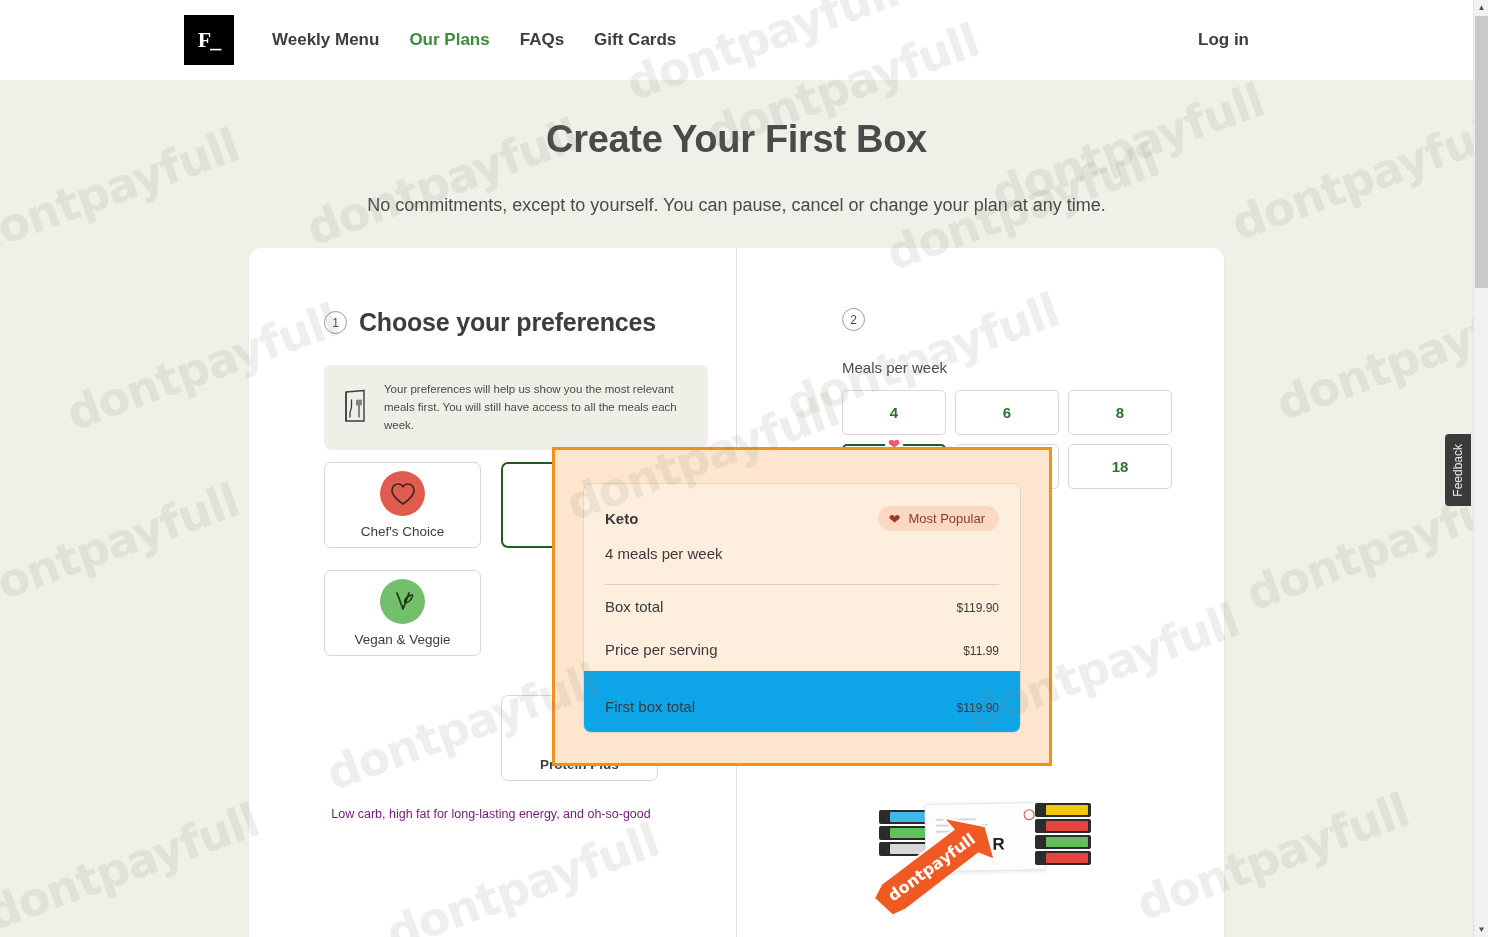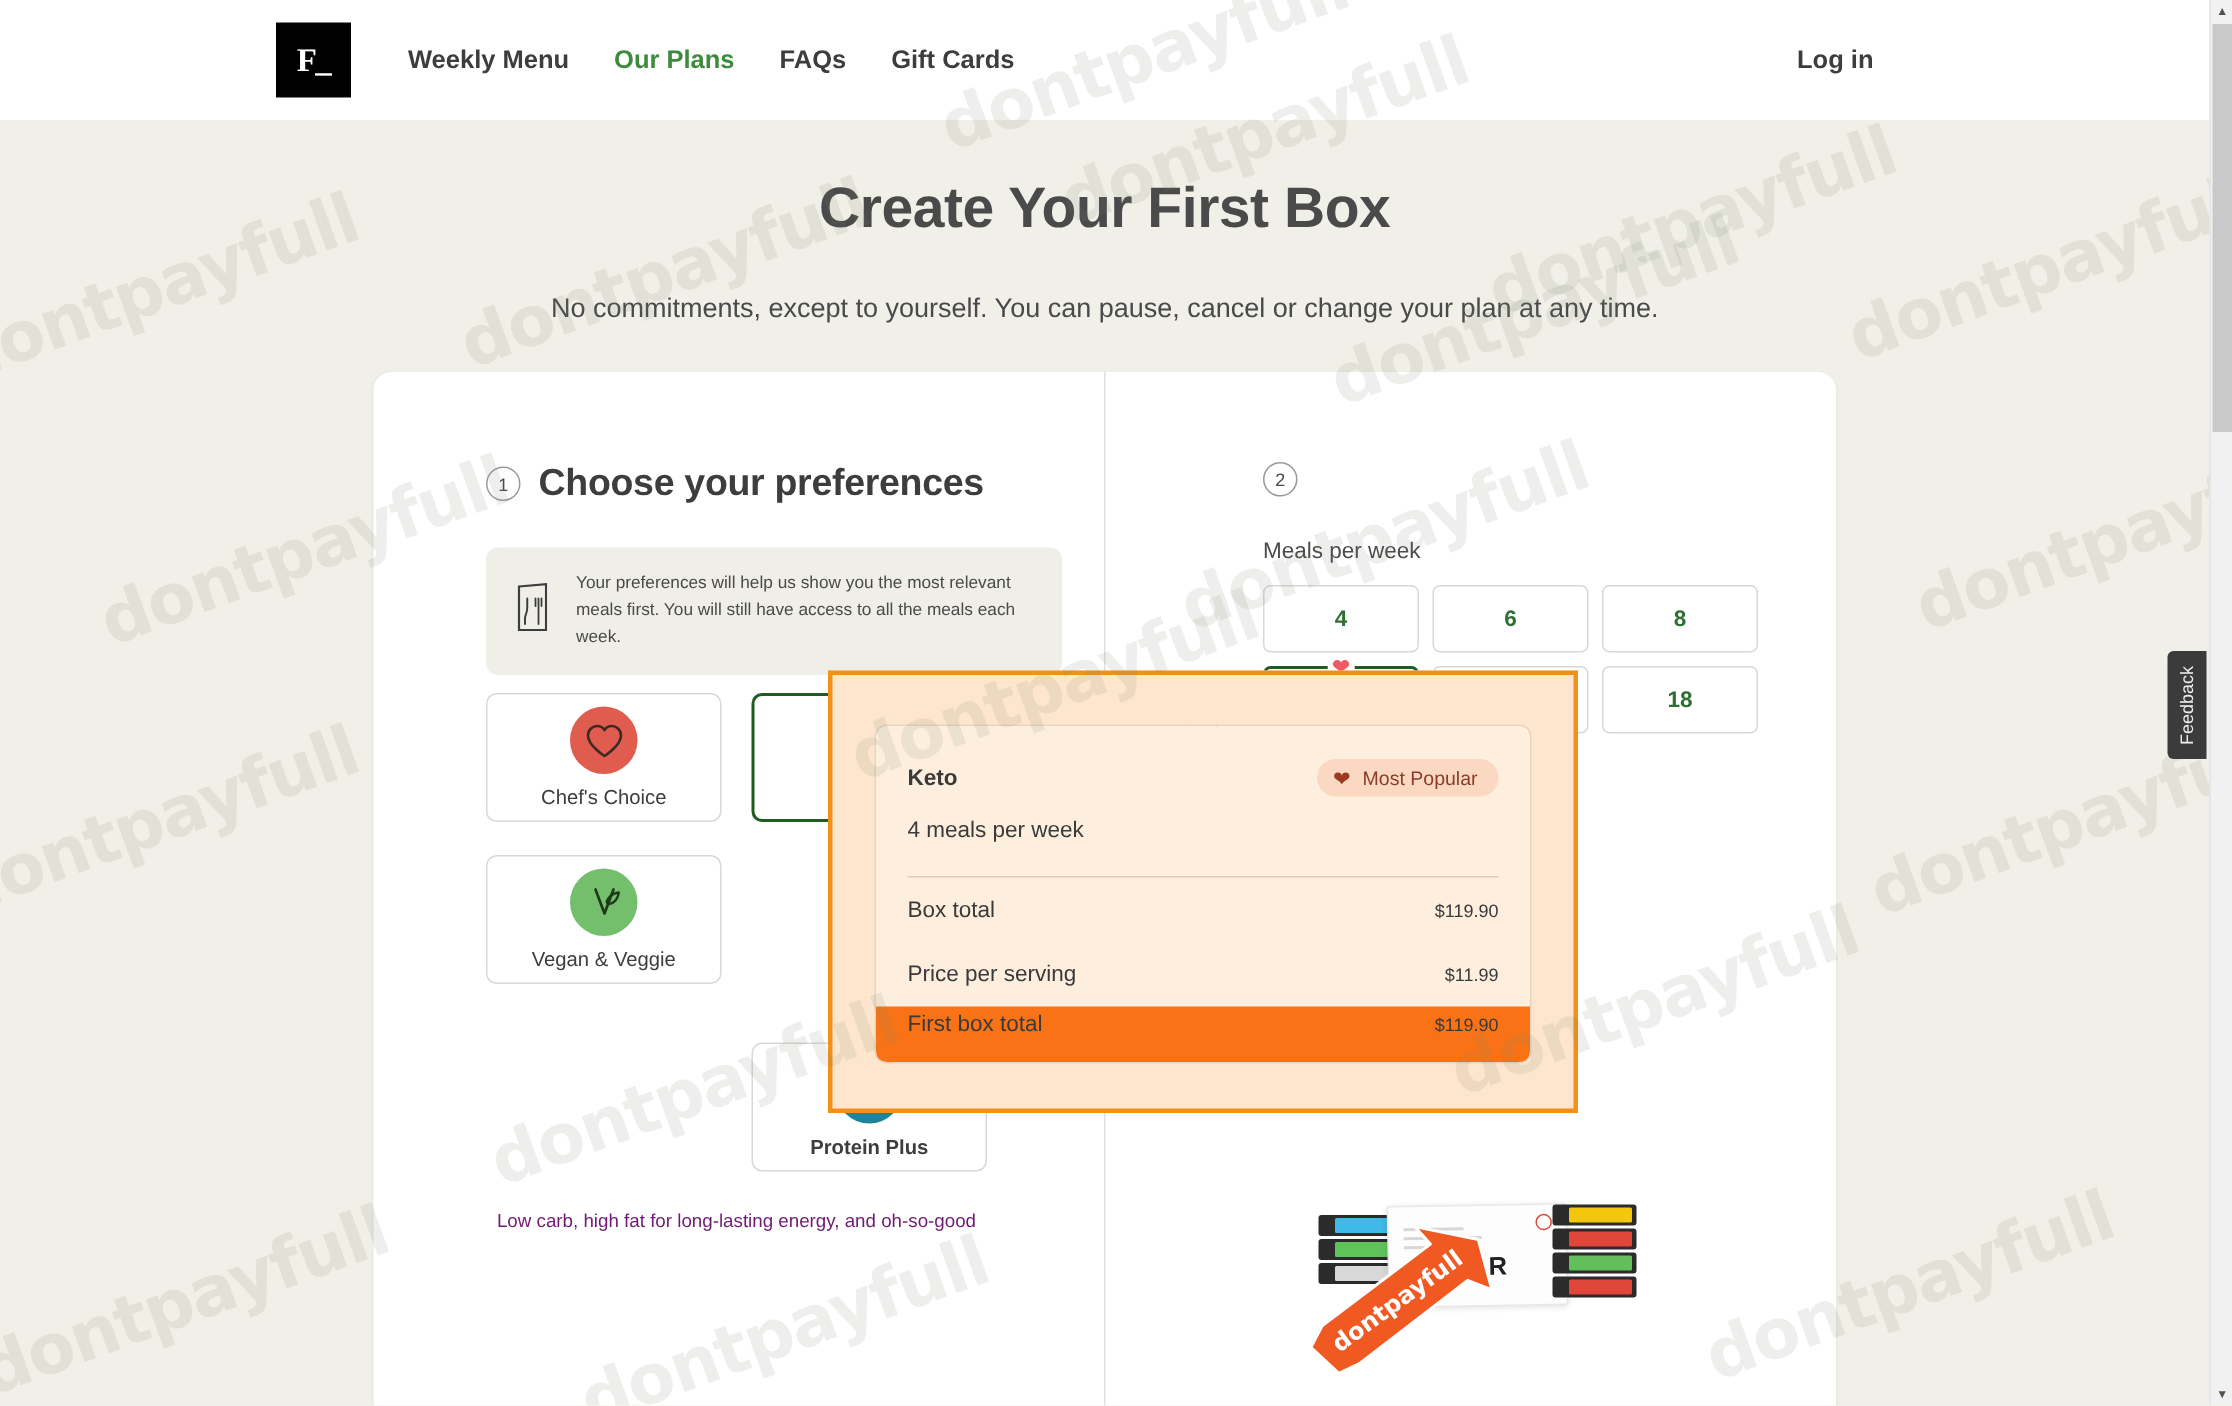--- a/index.html
+++ b/index.html
@@ -328,22 +328,22 @@
   .pb-row {
     display: flex;
     justify-content: space-between;
     align-items: baseline;
     padding: 13px 21px;
     font-size: 15px;
     color: #3a3a3a;
   }
   .pb-row .val { font-size: 12px; }
   .pb-row.total {
-    background: #f97316;
-    padding: 3px 21px 17px 21px;
+    background: #0ea5e9;
+    padding: 27px 21px 17px 21px;
   }
 
   
   .boxes-photo {
     position: absolute;
     left: 150px;
     top: 555px;
     width: 200px;
     height: 72px;
     z-index: 2;

